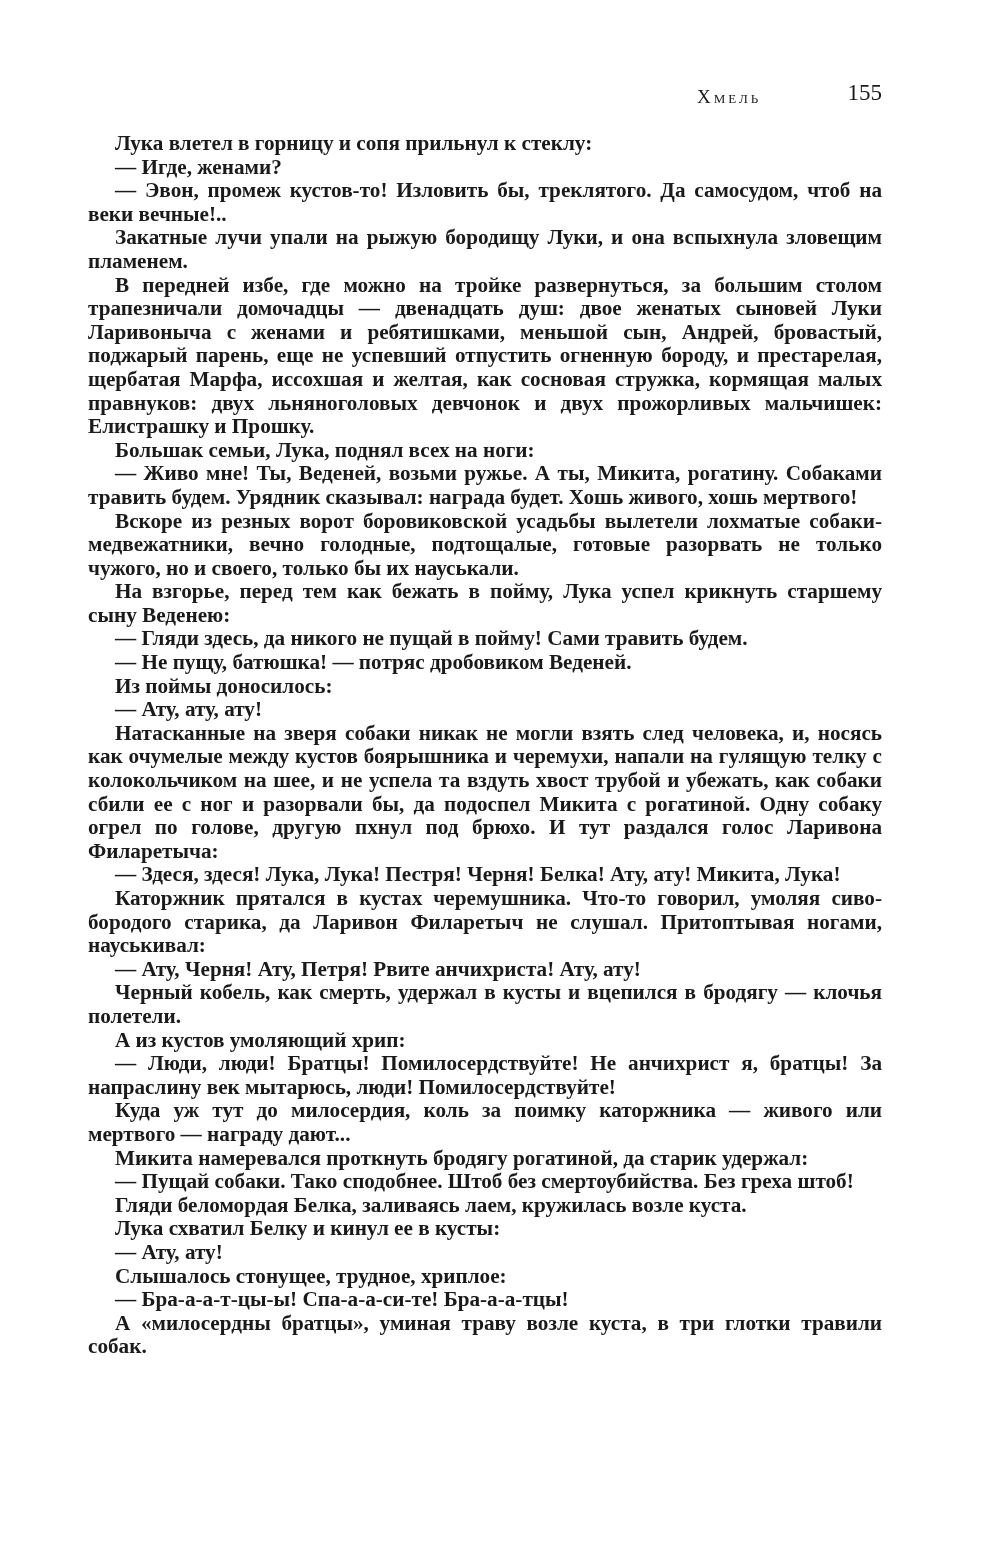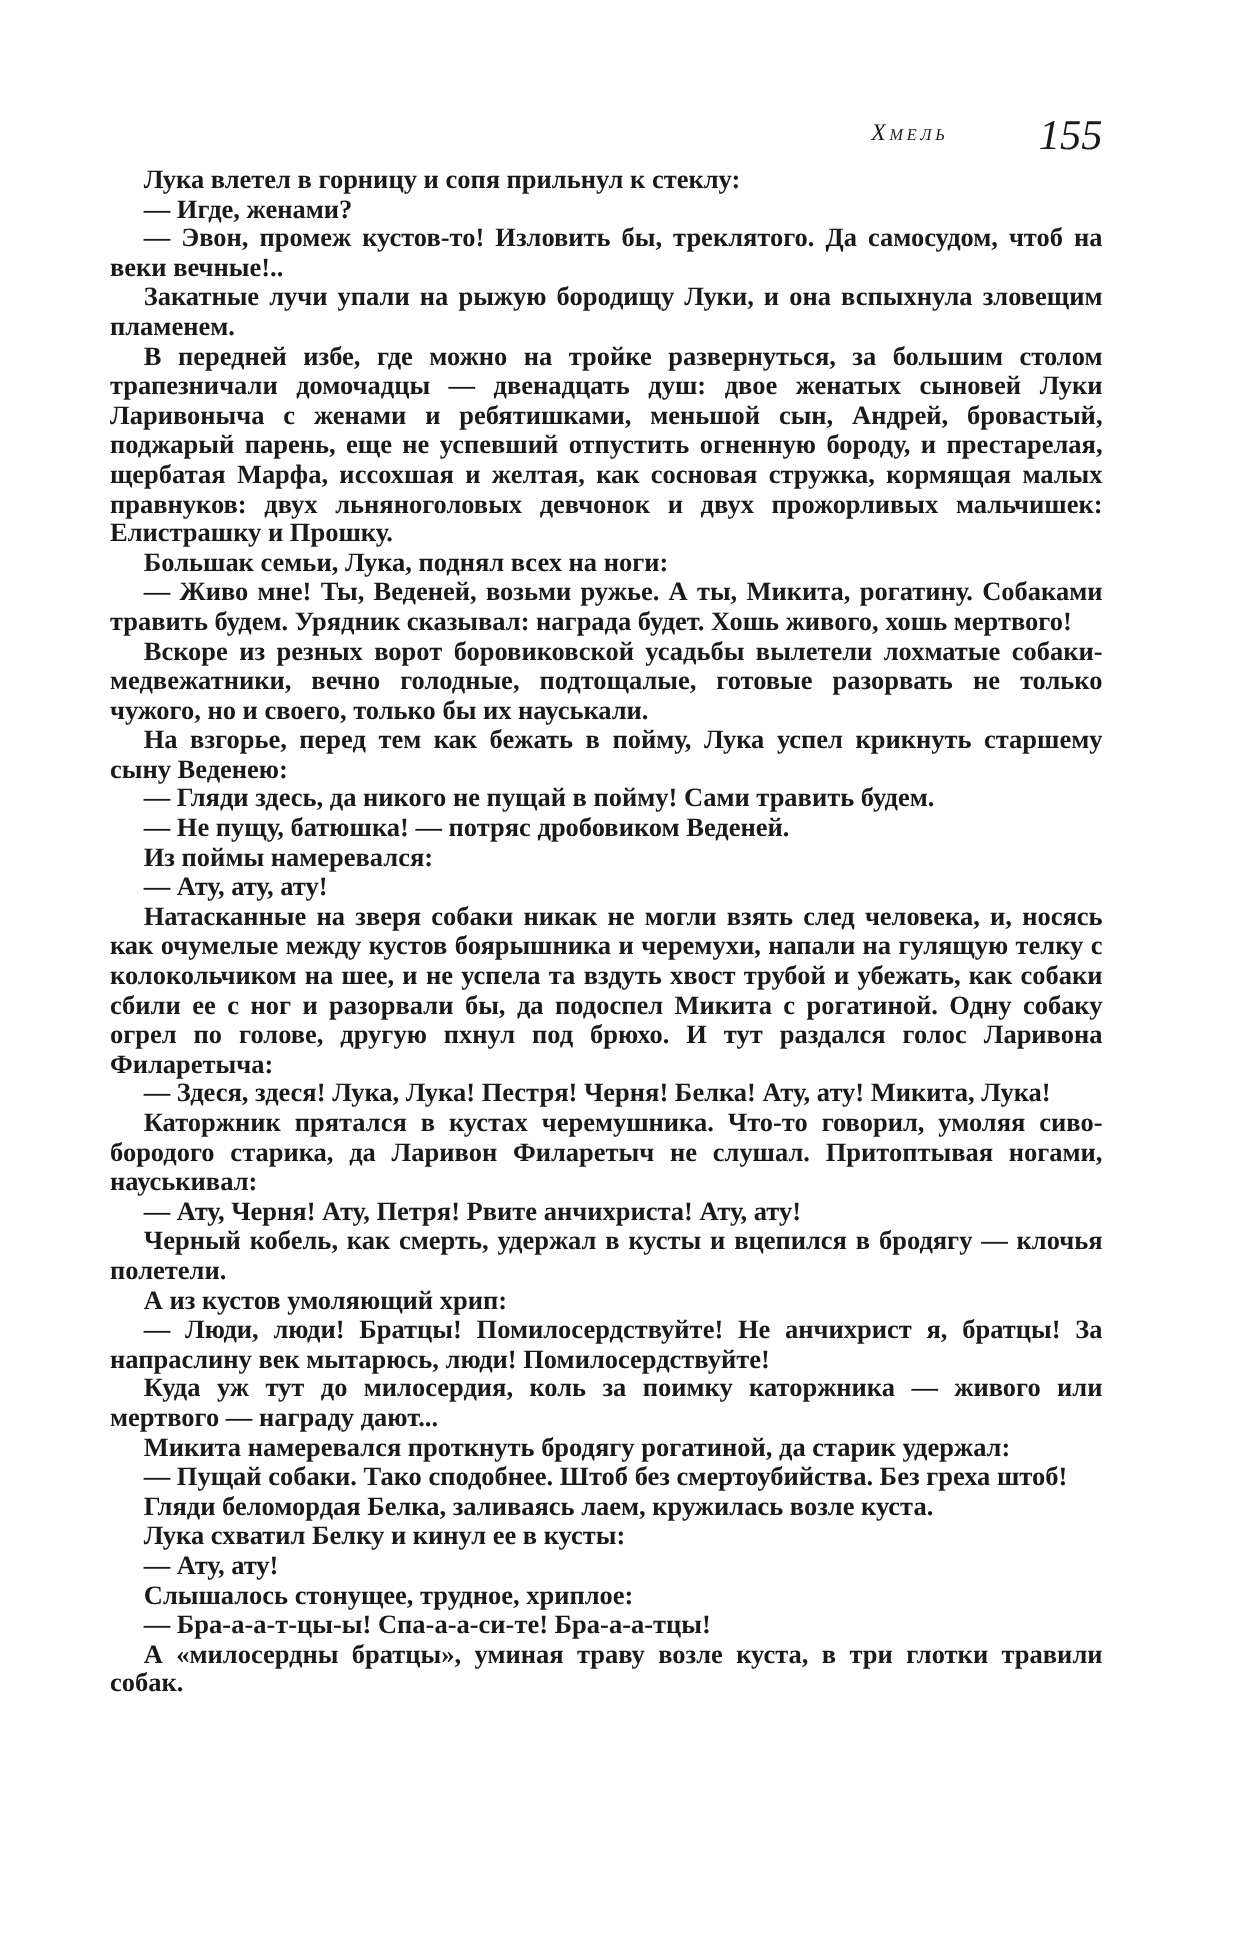--- a/index.html
+++ b/index.html
@@ -10,39 +10,38 @@
     body {
       width: 1000px;
       height: 1552px;
       position: relative;
       overflow: hidden;
       color: #1a1a1a;
       font-family: "Liberation Serif", "DejaVu Serif", serif;
     }
     .running-head {
       position: absolute;
-      top: 90px;
+      top: 80px;
       left: 88px;
       width: 794px;
       height: 30px;
-      font-style: italic;
     }
     .running-title {
       position: absolute;
       left: 609px;
       top: 6px;
       font-size: 19px;
       letter-spacing: 3px;
       font-variant: small-caps;
     }
     .page-number {
       position: absolute;
       right: 0;
       top: 0;
-      font-size: 34px;
+      font-size: 23px;
       text-align: center;
     }
     .text-block {
       position: absolute;
       top: 132px;
       left: 88px;
       width: 794px;
       font-size: 21.2px;
       line-height: 23.6px;
     }
@@ -67,21 +66,21 @@
   <p class="para">— Игде, женами?</p>
   <p class="para">— Эвон, промеж кустов-то! Изловить бы, треклятого. Да самосудом, чтоб на веки вечные!..</p>
   <p class="para">Закатные лучи упали на рыжую бородищу Луки, и она вспыхнула злове­щим пламенем.</p>
   <p class="para">В передней избе, где можно на тройке развернуться, за большим столом трапезничали домочадцы — двенадцать душ: двое женатых сыновей Луки Ларивоныча с женами и ребятишками, меньшой сын, Андрей, бровастый, поджарый парень, еще не успевший отпустить огненную бороду, и преста­релая, щербатая Марфа, иссохшая и желтая, как сосновая стружка, кормящая малых правнуков: двух льняноголовых девчонок и двух прожорливых мальчи­шек: Елистрашку и Прошку.</p>
   <p class="para">Большак семьи, Лука, поднял всех на ноги:</p>
   <p class="para">— Живо мне! Ты, Веденей, возьми ружье. А ты, Микита, рогатину. Со­баками травить будем. Урядник сказывал: награда будет. Хошь живого, хошь мертвого!</p>
   <p class="para">Вскоре из резных ворот боровиковской усадьбы вылетели лохматые соба­ки-медвежатники, вечно голодные, подтощалые, готовые разорвать не только чужого, но и своего, только бы их науськали.</p>
   <p class="para">На взгорье, перед тем как бежать в пойму, Лука успел крикнуть старшему сыну Веденею:</p>
   <p class="para">— Гляди здесь, да никого не пущай в пойму! Сами травить будем.</p>
   <p class="para">— Не пущу, батюшка! — потряс дробовиком Веденей.</p>
-  <p class="para">Из поймы намеревался:</p>
+  <p class="para">Из поймы доносилось:</p>
   <p class="para">— Ату, ату, ату!</p>
   <p class="para">Натасканные на зверя собаки никак не могли взять след человека, и, но­сясь как очумелые между кустов боярышника и черемухи, напали на гулящую телку с колокольчиком на шее, и не успела та вздуть хвост трубой и убежать, как собаки сбили ее с ног и разорвали бы, да подоспел Микита с рогатиной. Одну собаку огрел по голове, другую пхнул под брюхо. И тут раздался голос Ларивона Филаретыча:</p>
   <p class="para">— Здеся, здеся! Лука, Лука! Пестря! Черня! Белка! Ату, ату! Микита, Лука!</p>
   <p class="para">Каторжник прятался в кустах черемушника. Что-то говорил, умоляя сиво­бородого старика, да Ларивон Филаретыч не слушал. Притоптывая ногами, науськивал:</p>
   <p class="para">— Ату, Черня! Ату, Петря! Рвите анчихриста! Ату, ату!</p>
   <p class="para">Черный кобель, как смерть, удержал в кусты и вцепился в бродягу — кло­чья полетели.</p>
   <p class="para">А из кустов умоляющий хрип:</p>
   <p class="para">— Люди, люди! Братцы! Помилосердствуйте! Не анчихрист я, братцы! За напраслину век мытарюсь, люди! Помилосердствуйте!</p>
   <p class="para">Куда уж тут до милосердия, коль за поимку каторжника — живого или мертвого — награду дают...</p>
   <p class="para">Микита намеревался проткнуть бродягу рогатиной, да старик удержал:</p>

